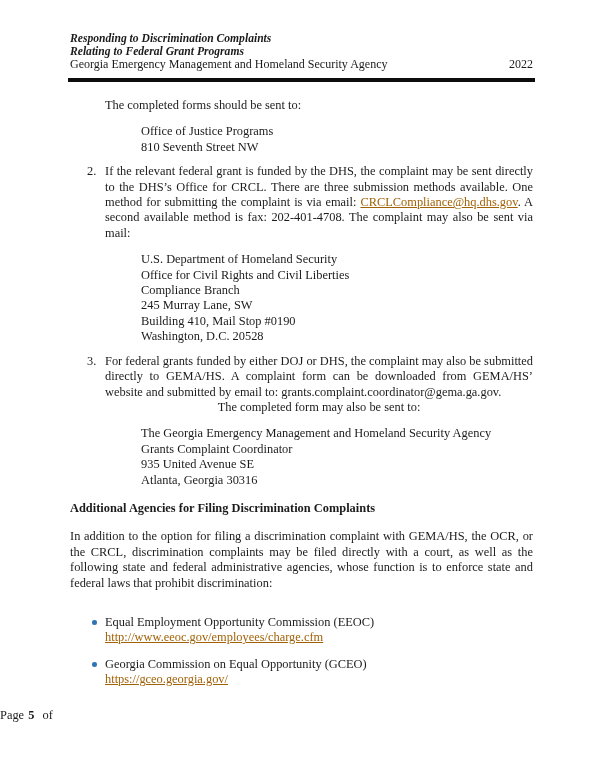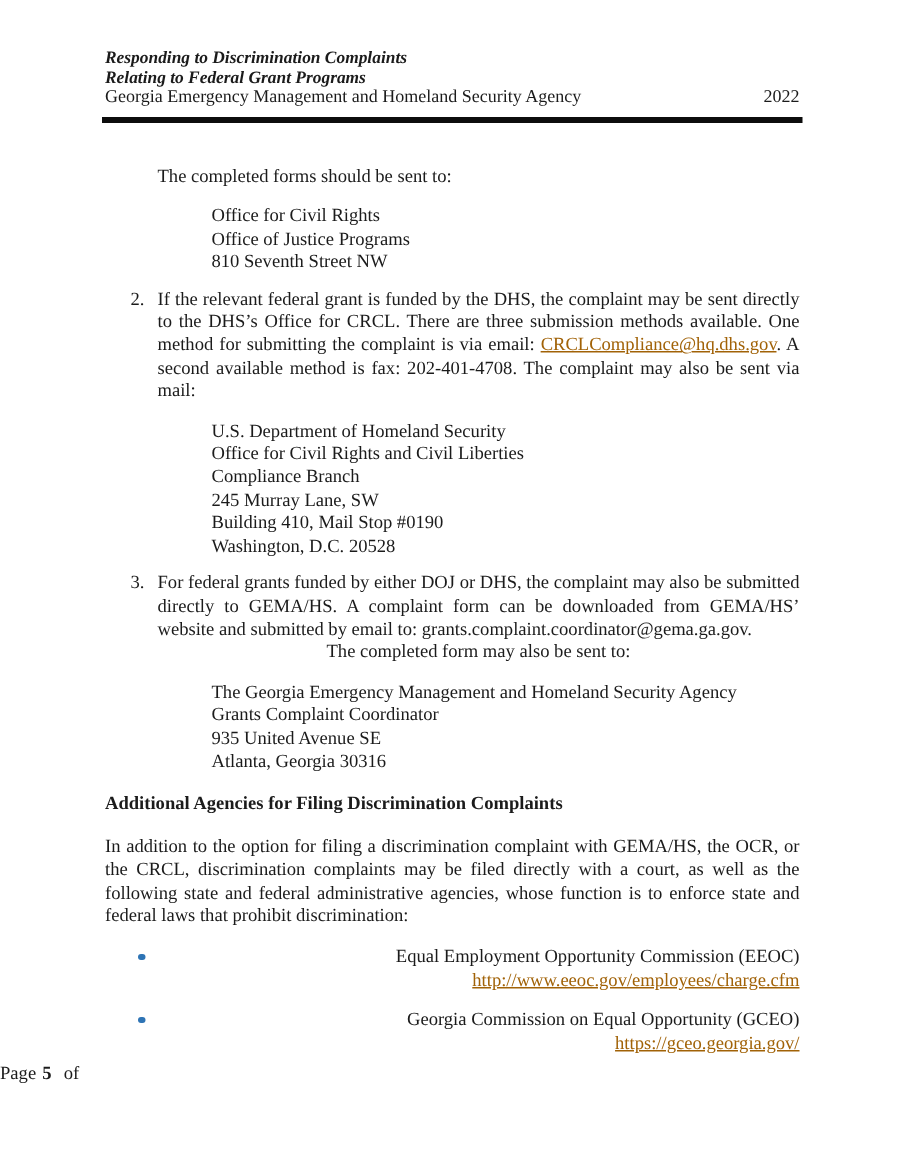--- a/index.html
+++ b/index.html
@@ -32,21 +32,21 @@
     align-items: flex-start;
     font-size: 12px;
   }
   .header-rule {
     height: 4px;
     background: #0d0d0d;
     margin: 7px -2px 0 -2px;
   }
   
   .intro-line {
-    margin-top: 28px;
+    margin-top: 16px;
     padding-left: 35px;
   }
   .address-block {
     padding-left: 71px;
     margin-top: 11px;
   }
   .address-block div { white-space: nowrap; }
   .num-item {
     position: relative;
     padding-left: 35px;
@@ -66,21 +66,21 @@
   .section-heading {
     font-weight: bold;
     margin-top: 13px;
     font-size: 12.4px;
   }
   .section-paragraph {
     margin-top: 13px;
     text-align: justify;
   }
   
-  .bullet-list { margin-top: 12px; text-align: right; }
+  .bullet-list { margin-top: 24px; }
   .bullet-item {
     position: relative;
     padding-left: 35px;
     margin-top: 11px;
   }
   .bullet-dot {
     position: absolute;
     left: 22px;
     top: 5.5px;
     width: 4.5px;
@@ -114,21 +114,20 @@
     <div class="hdr-row">
       <span>Georgia Emergency Management and Homeland Security Agency</span>
       <span>2022</span>
     </div>
     <div class="header-rule"></div>
   </div>
 
   <div class="intro-line">The completed forms should be sent to:</div>
 
   <div class="address-block">
-    <div>Office for Civil Rights</div>
     <div>Office of Justice Programs</div>
     <div>810 Seventh Street NW</div>
   </div>
 
   <div class="num-item">
     <span class="num">2.</span>
     <span>If the relevant federal grant is funded by the DHS, the complaint may be sent directly to the DHS’s Office for CRCL. There are three submission methods available. One method for submitting the complaint is via email: </span><a class="doc-link" href="#">CRCLCompliance@hq.dhs.gov</a><span>. A second available method is fax: 202-401-4708. The complaint may also be sent via mail:</span>
   </div>
 
   <div class="address-block">

